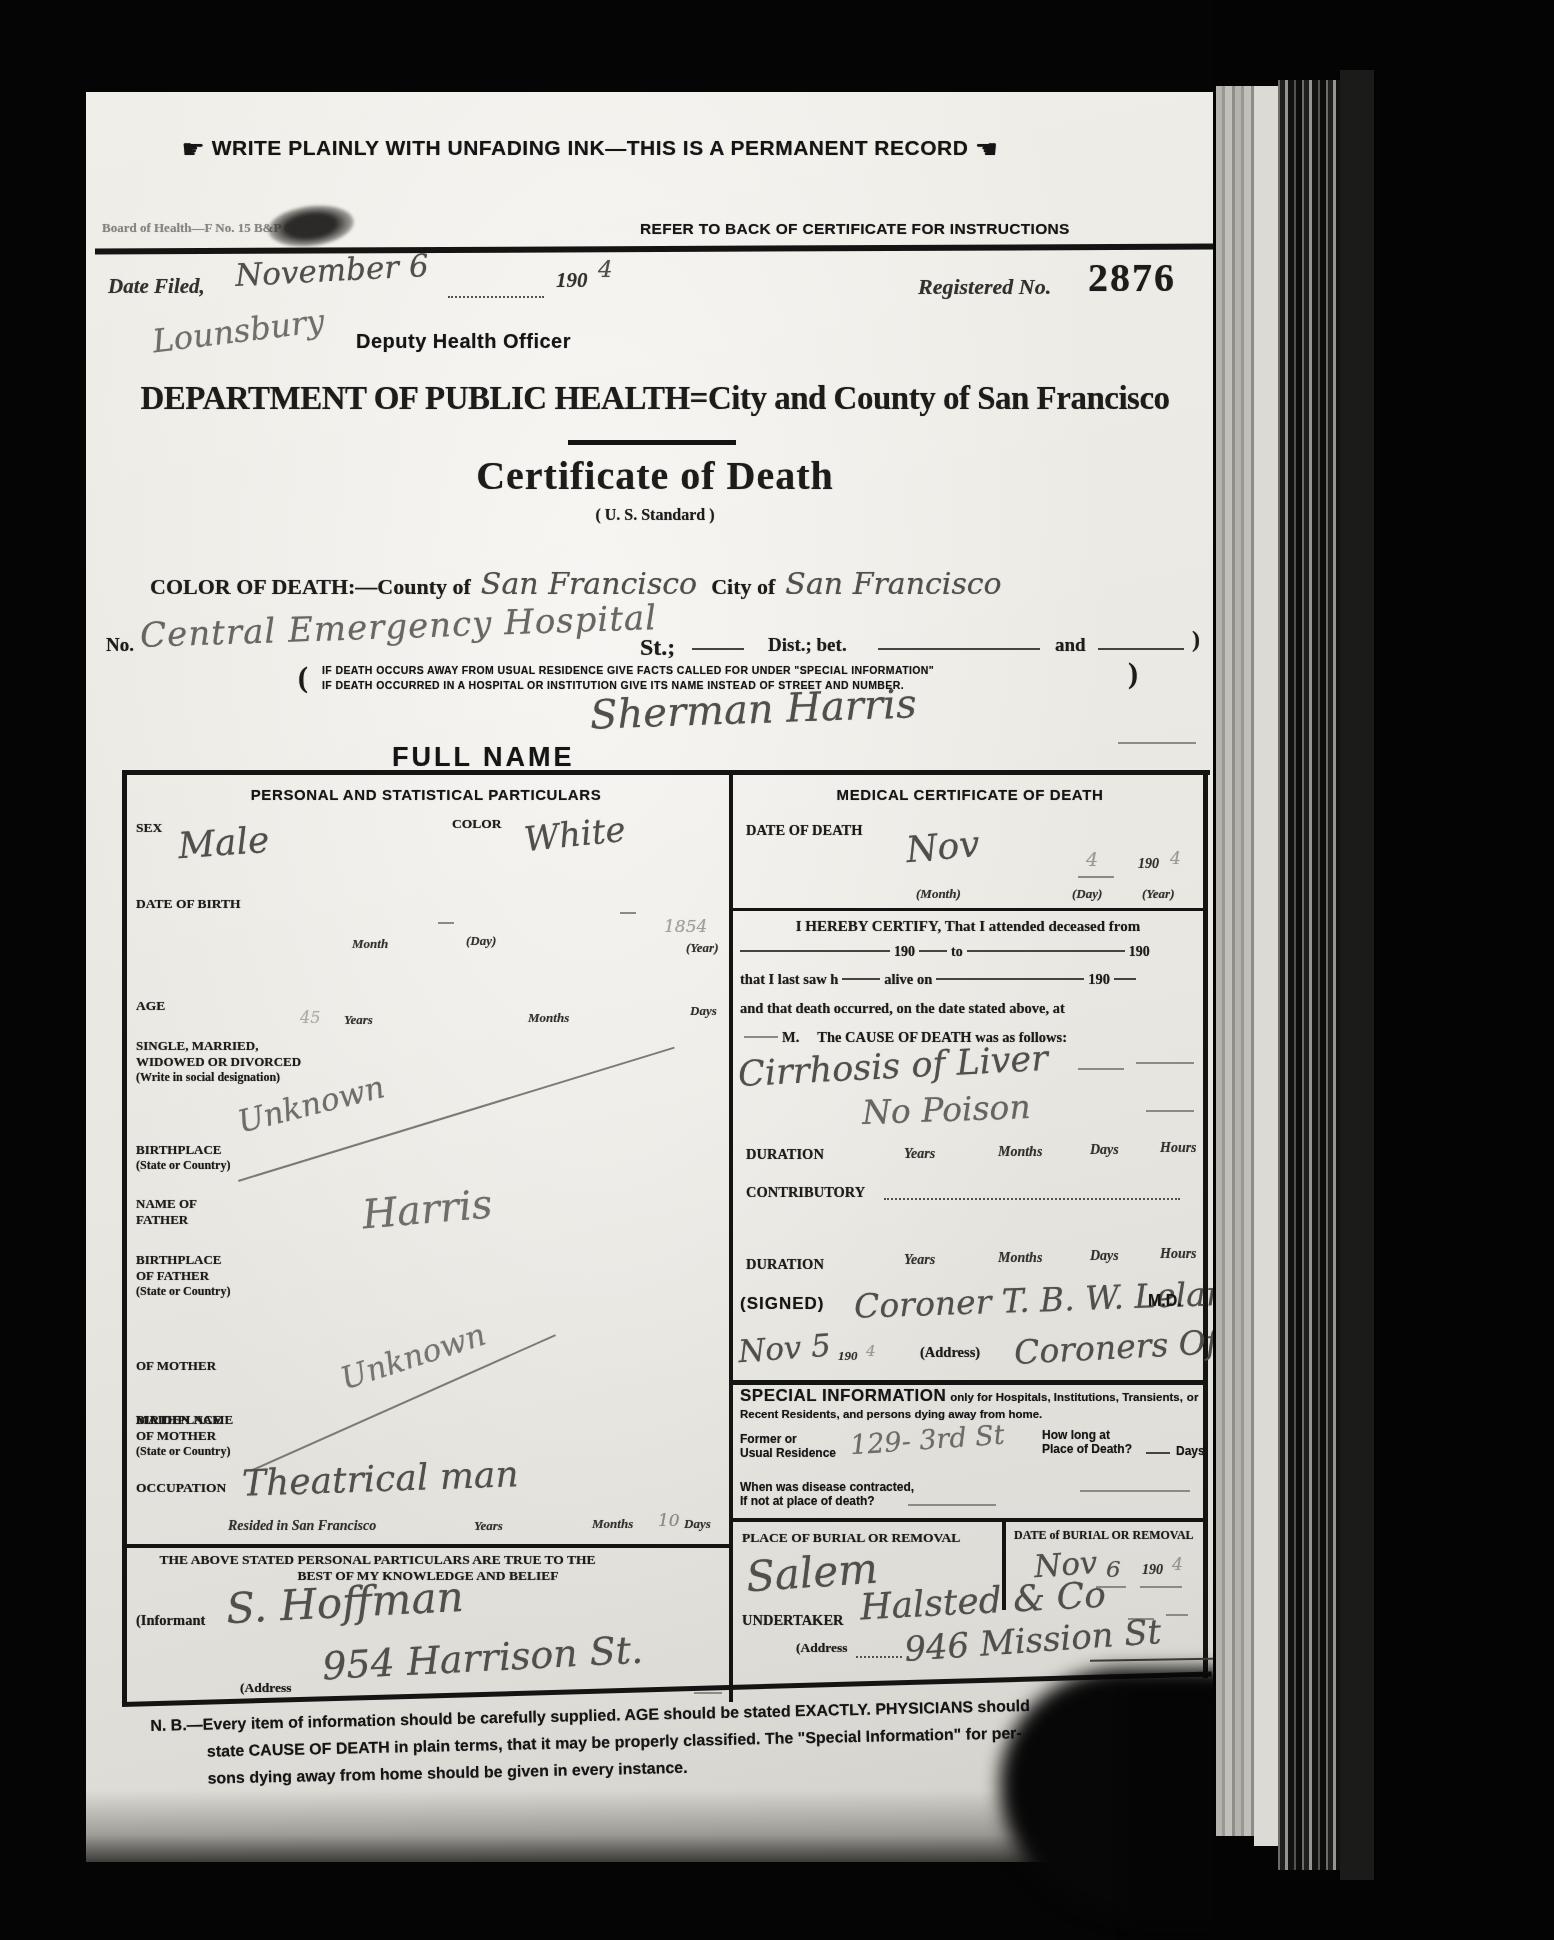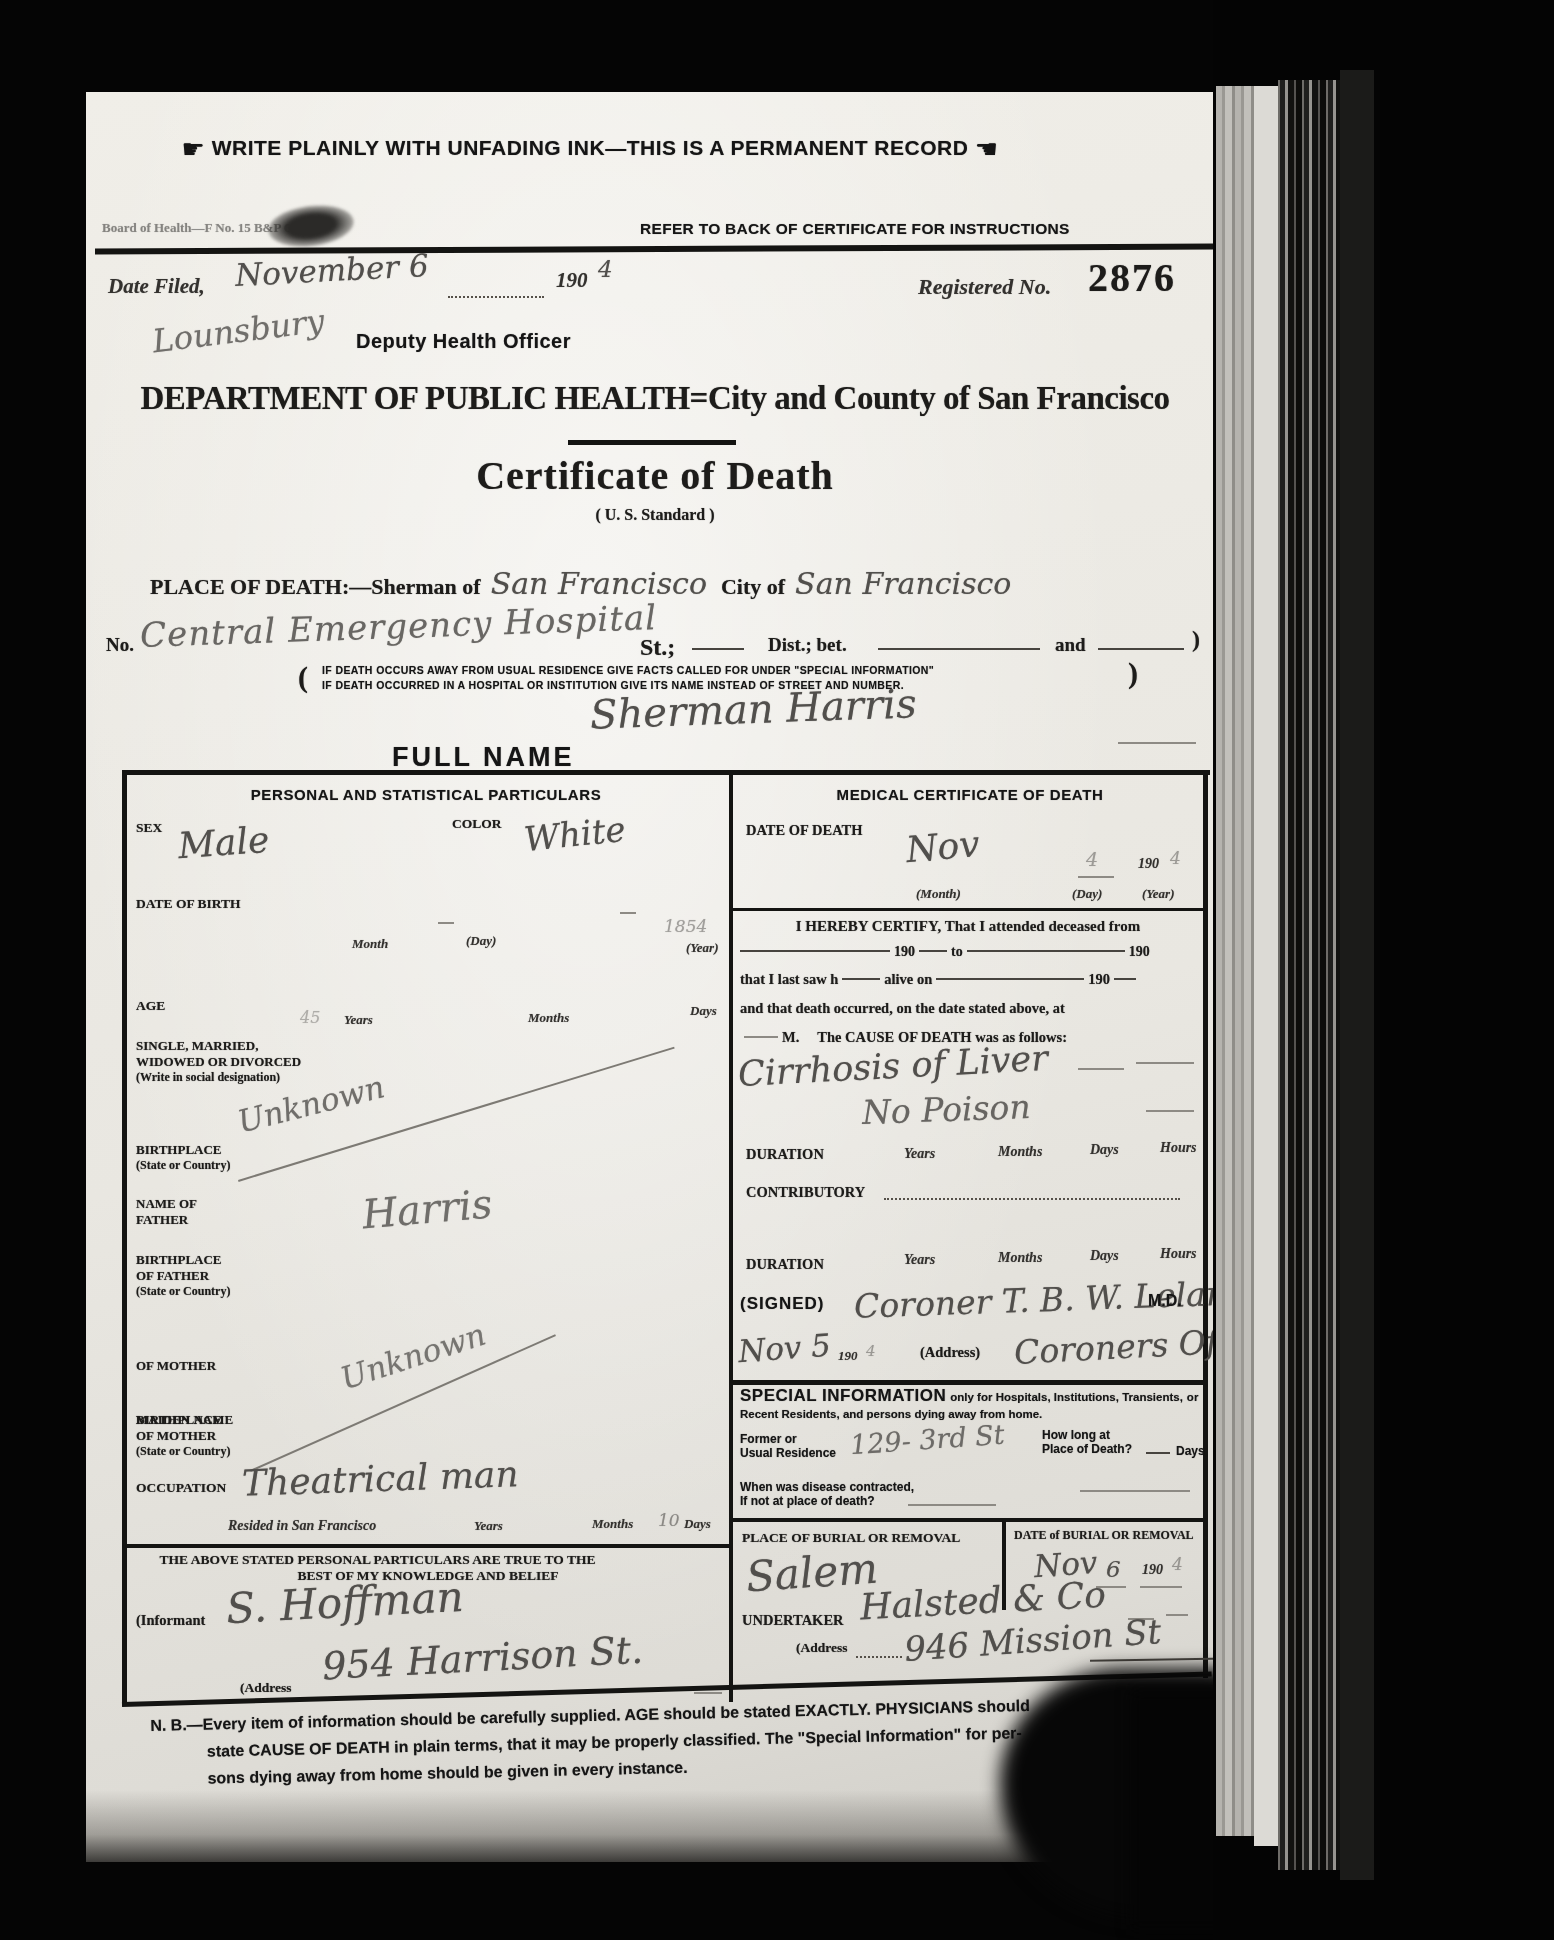--- a/index.html
+++ b/index.html
@@ -74,21 +74,21 @@
 <div class="abs hw" style="left:152px;top:312px;font-size:32px;transform:rotate(-7deg);opacity:.8;">Lounsbury</div>
 <div class="abs sans" style="left:356px;top:330px;font-size:20px;letter-spacing:.5px;">Deputy Health Officer</div>
 
 <div class="abs lbl ctr" style="left:105px;top:380px;width:1100px;font-size:33px;letter-spacing:-.5px;">DEPARTMENT OF PUBLIC HEALTH=City and County of San Francisco</div>
 
 <div class="rule" style="left:568px;top:440px;width:168px;height:5px;"></div>
 <div class="abs lbl ctr" style="left:105px;top:452px;width:1100px;font-size:40px;letter-spacing:1px;">Certificate of Death</div>
 <div class="abs lbl ctr" style="left:105px;top:506px;width:1100px;font-size:16px;">( U. S. Standard )</div>
 
 <div class="abs" style="left:150px;top:566px;">
-  <span class="lbl" style="font-size:22px;">PLACE OF DEATH:—Sherman of</span>
+  <span class="lbl" style="font-size:22px;">COLOR OF DEATH:—County of</span>
   <span class="hw" style="font-size:30px;margin-left:6px;">San Francisco</span>
   <span class="lbl" style="font-size:22px;margin-left:10px;">City of</span>
   <span class="hw" style="font-size:30px;margin-left:6px;">San Francisco</span>
 </div>
 
 <div class="abs lbl" style="left:106px;top:634px;font-size:19px;">No.</div>
 <div class="abs hw" style="left:140px;top:606px;font-size:34px;letter-spacing:1px;transform:rotate(-2deg);opacity:.85;">Central Emergency Hospital</div>
 <div class="abs lbl" style="left:640px;top:634px;font-size:24px;">St.;</div>
 <div class="dash" style="left:692px;top:648px;width:52px;"></div>
 <div class="abs lbl" style="left:768px;top:634px;font-size:19px;">Dist.; bet.</div>

